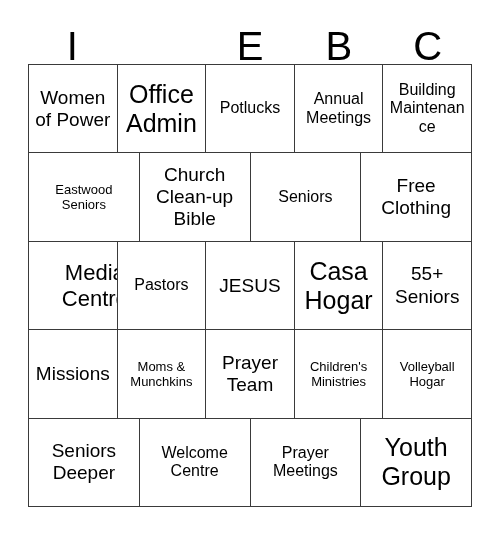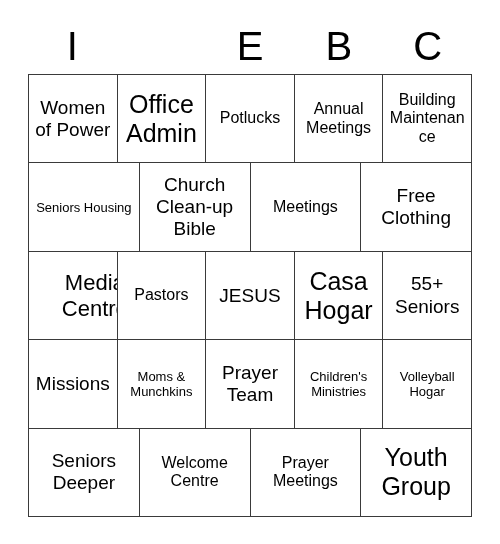--- a/index.html
+++ b/index.html
@@ -40,21 +40,21 @@
     line-height: 1;
     font-weight: 400;
     color: #000;
     user-select: none;
   }
 
   
   .grid {
     position: absolute;
     left: 28px;
-    top: 74px;
+    top: 64px;
     width: 444px;
     height: 443px;
     box-sizing: border-box;
     border-top: 1px solid #3a3a3a;
     border-left: 1px solid #3a3a3a;
     display: flex;
     flex-direction: column;
   }
   .grid-row {
     flex: 1 1 0;
@@ -117,27 +117,27 @@
         </div>
         <div class="cell">
           <span class="cell-text fs-sm">Annual Meetings</span>
         </div>
         <div class="cell">
           <span class="cell-text fs-xxs">Building Maintenance</span>
         </div>
       </div>
       <div class="grid-row">
         <div class="cell">
-          <span class="cell-text fs-xs">Seniors Housing</span>
+          <span class="cell-text fs-xs">Eastwood Seniors</span>
         </div>
         <div class="cell">
           <span class="cell-text fs-md">Church Clean-up Bible</span>
         </div>
         <div class="cell">
-          <span class="cell-text fs-sm">Meetings</span>
+          <span class="cell-text fs-sm">Seniors</span>
         </div>
         <div class="cell">
           <span class="cell-text fs-md">Free Clothing</span>
         </div>
       </div>
       <div class="grid-row">
         <div class="cell">
           <span class="cell-text fs-lg">Media Centre</span>
         </div>
         <div class="cell">

